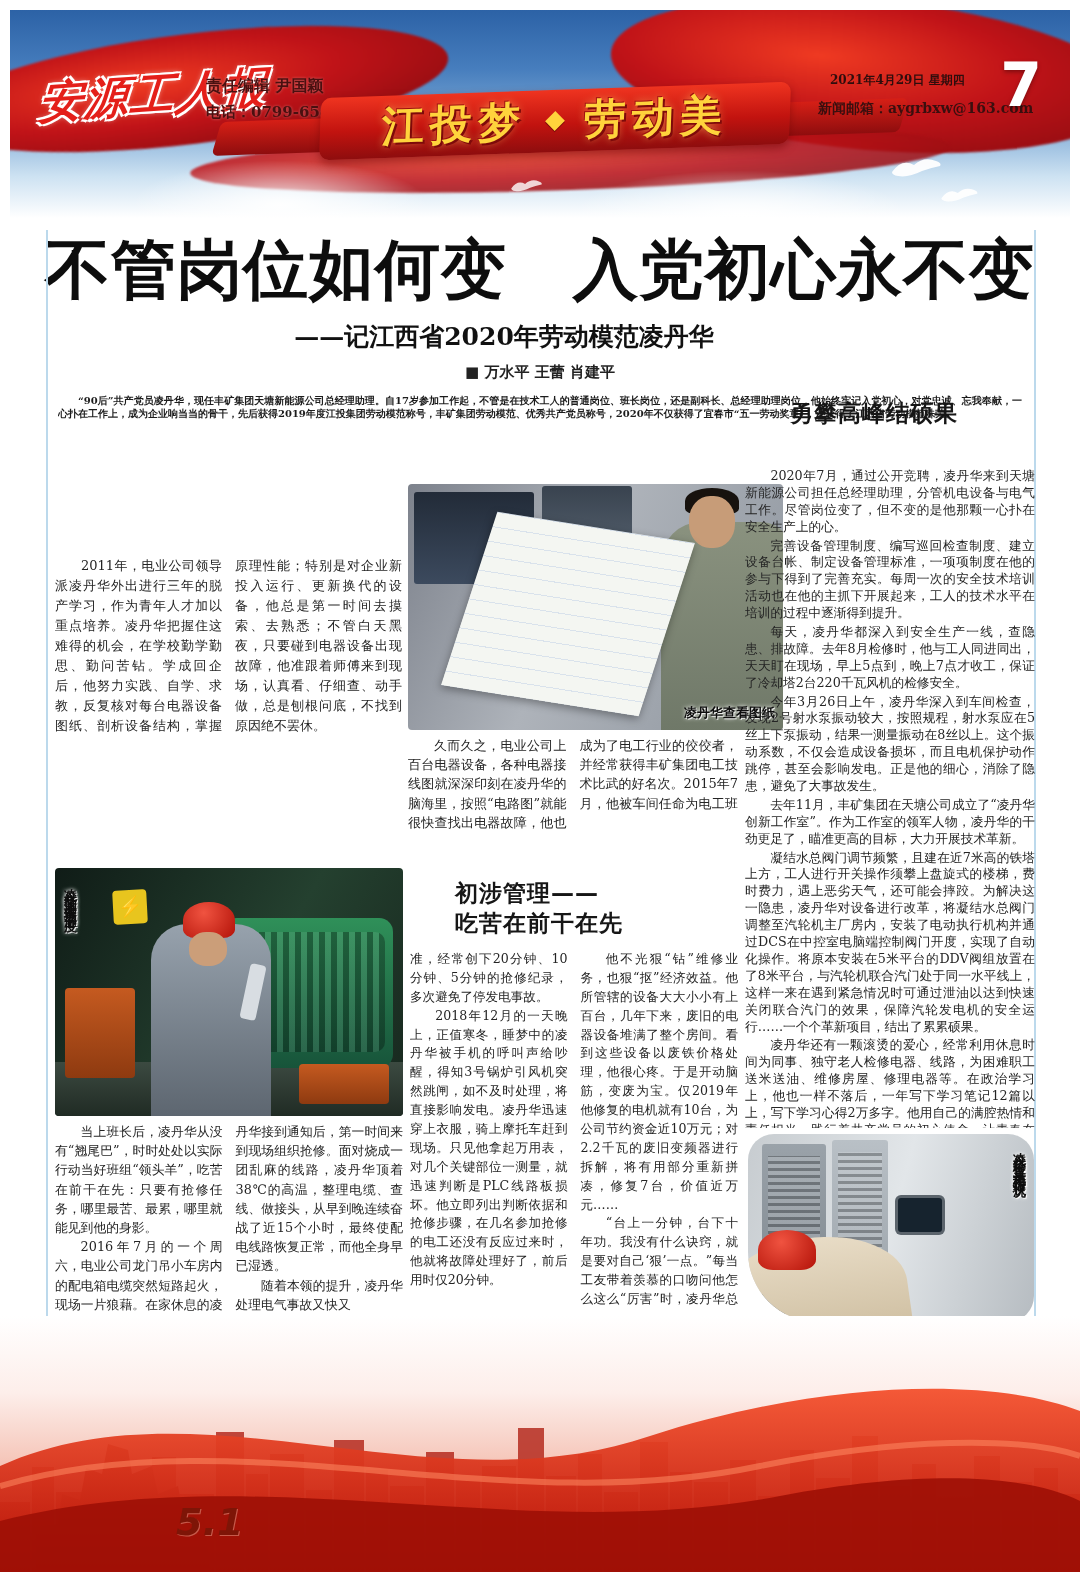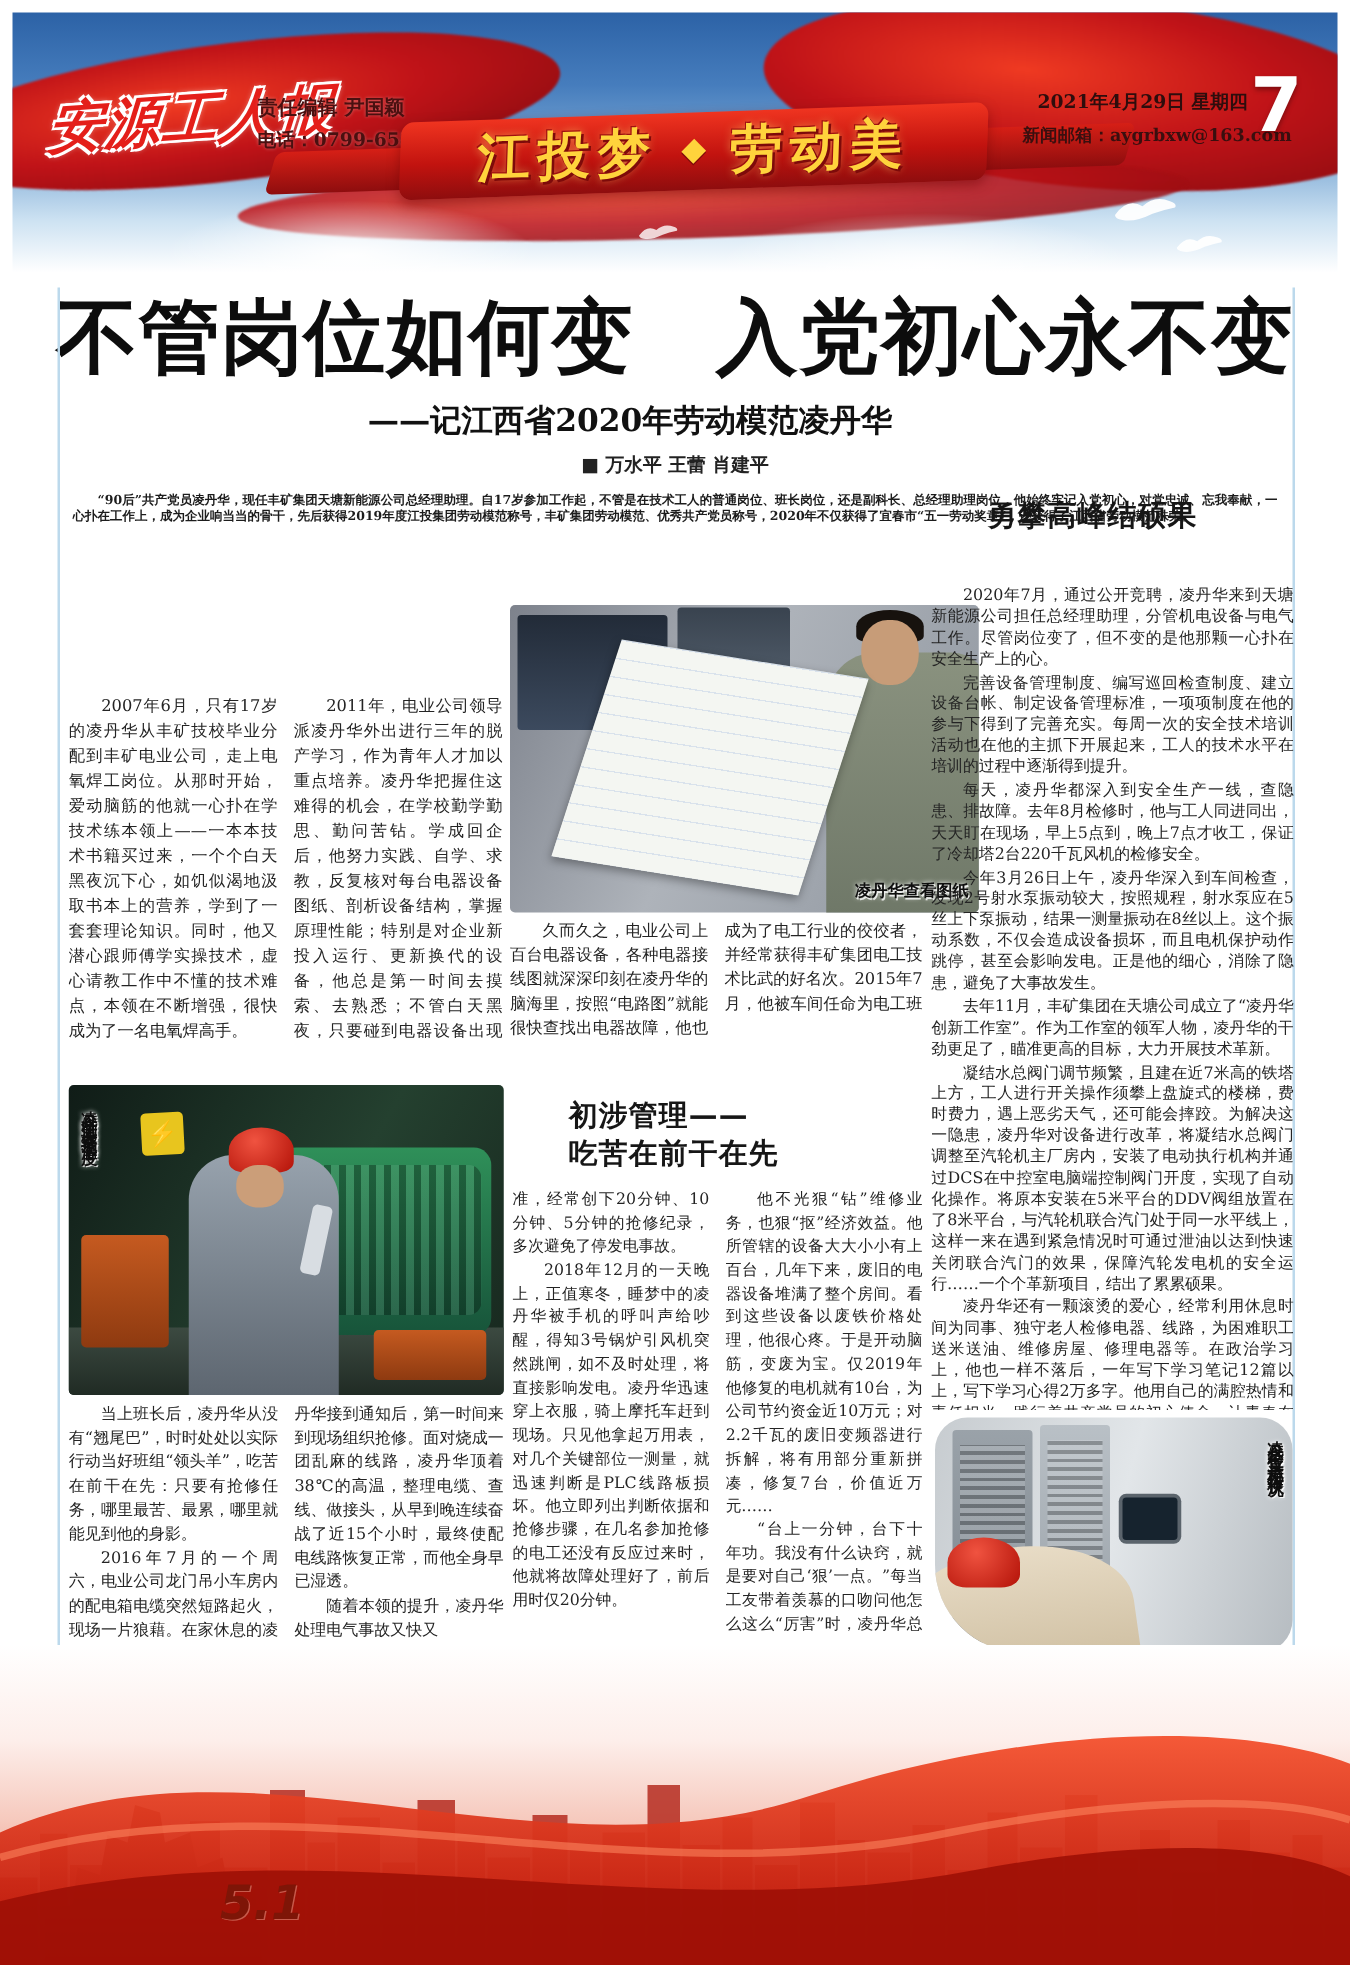--- a/index.html
+++ b/index.html
@@ -11,21 +11,21 @@
   .header{left:10px;top:10px;width:1060px;height:208px;overflow:hidden;
           background:linear-gradient(180deg,#2c62a6 0%,#467dbd 28%,#7fabd6 55%,#cde2f2 80%,#ffffff 100%);}
   .cloud{position:absolute;background:radial-gradient(ellipse at center,rgba(255,255,255,.95) 0%,rgba(255,255,255,0) 70%);border-radius:50%;}
   .rblob{position:absolute;background:radial-gradient(ellipse at 40% 40%,#ef3a22 0%,#c01318 45%,#7e0a0e 100%);
          border-radius:50%;filter:blur(1px);}
   .masthead-name{left:28px;top:52px;width:340px;font-size:44px;font-weight:900;font-style:italic;
      color:#e41f1a;transform:rotate(-4deg) skewX(-8deg);letter-spacing:2px;
      text-shadow:-2px -2px 0 #fff,2px -2px 0 #fff,-2px 2px 0 #fff,2px 2px 0 #fff,0 0 6px rgba(255,255,255,.8);}
   .ed-line{left:196px;top:66px;font-size:16px;font-weight:bold;color:#4a1010;text-shadow:0 0 3px rgba(255,255,255,.35);}
   .ph-line{left:196px;top:93px;font-size:15px;font-weight:bold;color:#4a1010;text-shadow:0 0 3px rgba(255,255,255,.35);}
-  .date-line{left:820px;top:62px;font-size:15px;font-weight:bold;color:#2e0d0d;}
+  .date-line{left:820px;top:62px;font-size:12px;font-weight:bold;color:#2e0d0d;}
   .email-line{left:808px;top:90px;font-size:14px;font-weight:bold;color:#3a0f0f;}
   .page-num{left:976px;top:40px;width:70px;font-size:60px;font-weight:900;color:#ffffff;text-align:center;
             font-family:"DejaVu Sans","Liberation Sans",sans-serif;text-shadow:0 2px 4px rgba(0,0,0,.35);}
   .banner-tail{position:absolute;background:linear-gradient(180deg,#d61f16,#8e0d0e);transform:skewX(-18deg) rotate(-2deg);border-radius:6px;}
   .banner{left:310px;top:80px;width:470px;height:62px;background:linear-gradient(180deg,#ef3420 0%,#c2130f 55%,#8e0d0e 100%);
           border-radius:10px;transform:rotate(-2deg) skewX(-4deg);box-shadow:0 4px 10px rgba(100,0,0,.45);
           display:flex;align-items:center;justify-content:center;gap:22px;}
   .banner span{font-size:42px;font-weight:900;color:#ffd33c;letter-spacing:6px;
           font-family:"DejaVu Sans","Liberation Sans",sans-serif;
           text-shadow:2px 2px 0 #7e0a0a,-1px -1px 0 #a01010,0 0 8px rgba(255,230,120,.6);}
@@ -149,21 +149,20 @@
   <div class="abs byline">■ 万水平  王蕾  肖建平</div>
 
   <div class="abs intro">
     <p>“90后”共产党员凌丹华，现任丰矿集团天塘新能源公司总经理助理。自17岁参加工作起，不管是在技术工人的普通岗位、班长岗位，还是副科长、总经理助理岗位，他始终牢记入党初心，对党忠诚、忘我奉献，一心扑在工作上，成为企业响当当的骨干，先后获得2019年度江投集团劳动模范称号，丰矿集团劳动模范、优秀共产党员称号，2020年不仅获得了宜春市“五一劳动奖章”，还获得了江西省劳动模范殊荣。</p>
   </div>
 
   <div class="abs vrule" style="left:46px;top:230px;height:1090px;"></div>
   <div class="abs vrule" style="left:1034px;top:230px;height:1090px;"></div>
 
   <div class="abs body-txt cols2 sec1-text">
-    <p>2007年6月，只有17岁的凌丹华从丰矿技校毕业分配到丰矿电业公司，走上电氧焊工岗位。从那时开始，爱动脑筋的他就一心扑在学技术练本领上——一本本技术书籍买过来，一个个白天黑夜沉下心，如饥似渴地汲取书本上的营养，学到了一套套理论知识。同时，他又潜心跟师傅学实操技术，虚心请教工作中不懂的技术难点，本领在不断增强，很快成为了一名电氧焊高手。</p>
     <p>2011年，电业公司领导派凌丹华外出进行三年的脱产学习，作为青年人才加以重点培养。凌丹华把握住这难得的机会，在学校勤学勤思、勤问苦钻。学成回企后，他努力实践、自学、求教，反复核对每台电器设备图纸、剖析设备结构，掌握原理性能；特别是对企业新投入运行、更新换代的设备，他总是第一时间去摸索、去熟悉；不管白天黑夜，只要碰到电器设备出现故障，他准跟着师傅来到现场，认真看、仔细查、动手做，总是刨根问底，不找到原因绝不罢休。</p>
   </div>
 
   <div class="abs photo photo1">
     <div class="p1-monitor" style="left:6px;top:8px;width:120px;height:92px;"></div>
     <div class="p1-monitor" style="left:134px;top:2px;width:90px;height:70px;background:linear-gradient(180deg,#39434f,#55616f);"></div>
     <div class="p1-person"></div>
     <div class="p1-hair"></div>
     <div class="p1-head"></div>
     <div class="p1-paper"></div>

